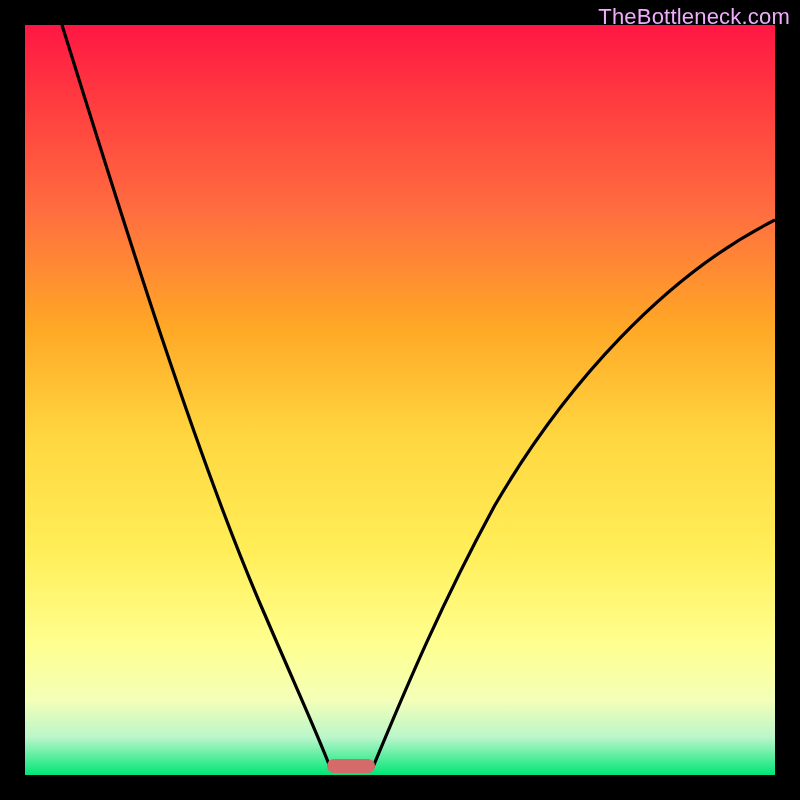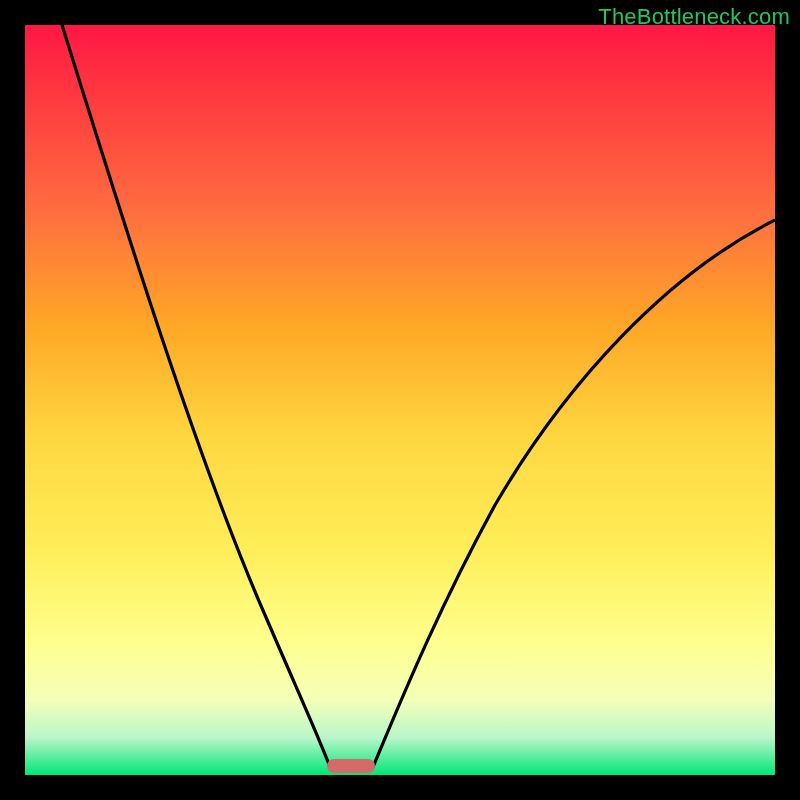--- a/index.html
+++ b/index.html
@@ -26,21 +26,21 @@
       #ffee58 70%,
       #ffff8d 82%,
       #f4ffb8 90%,
       #b9f6ca 95%,
       #00e676 100%);
   }
   .watermark {
     position: absolute;
     top: 4px;
     right: 10px;
-    color: #22c55e;
+    color: #f0abfc;
     font-size: 22px;
     font-weight: 500;
     letter-spacing: 0.2px;
     z-index: 10;
   }
   svg.curves {
     position: absolute;
     left: 0;
     top: 0;
     width: 750px;

